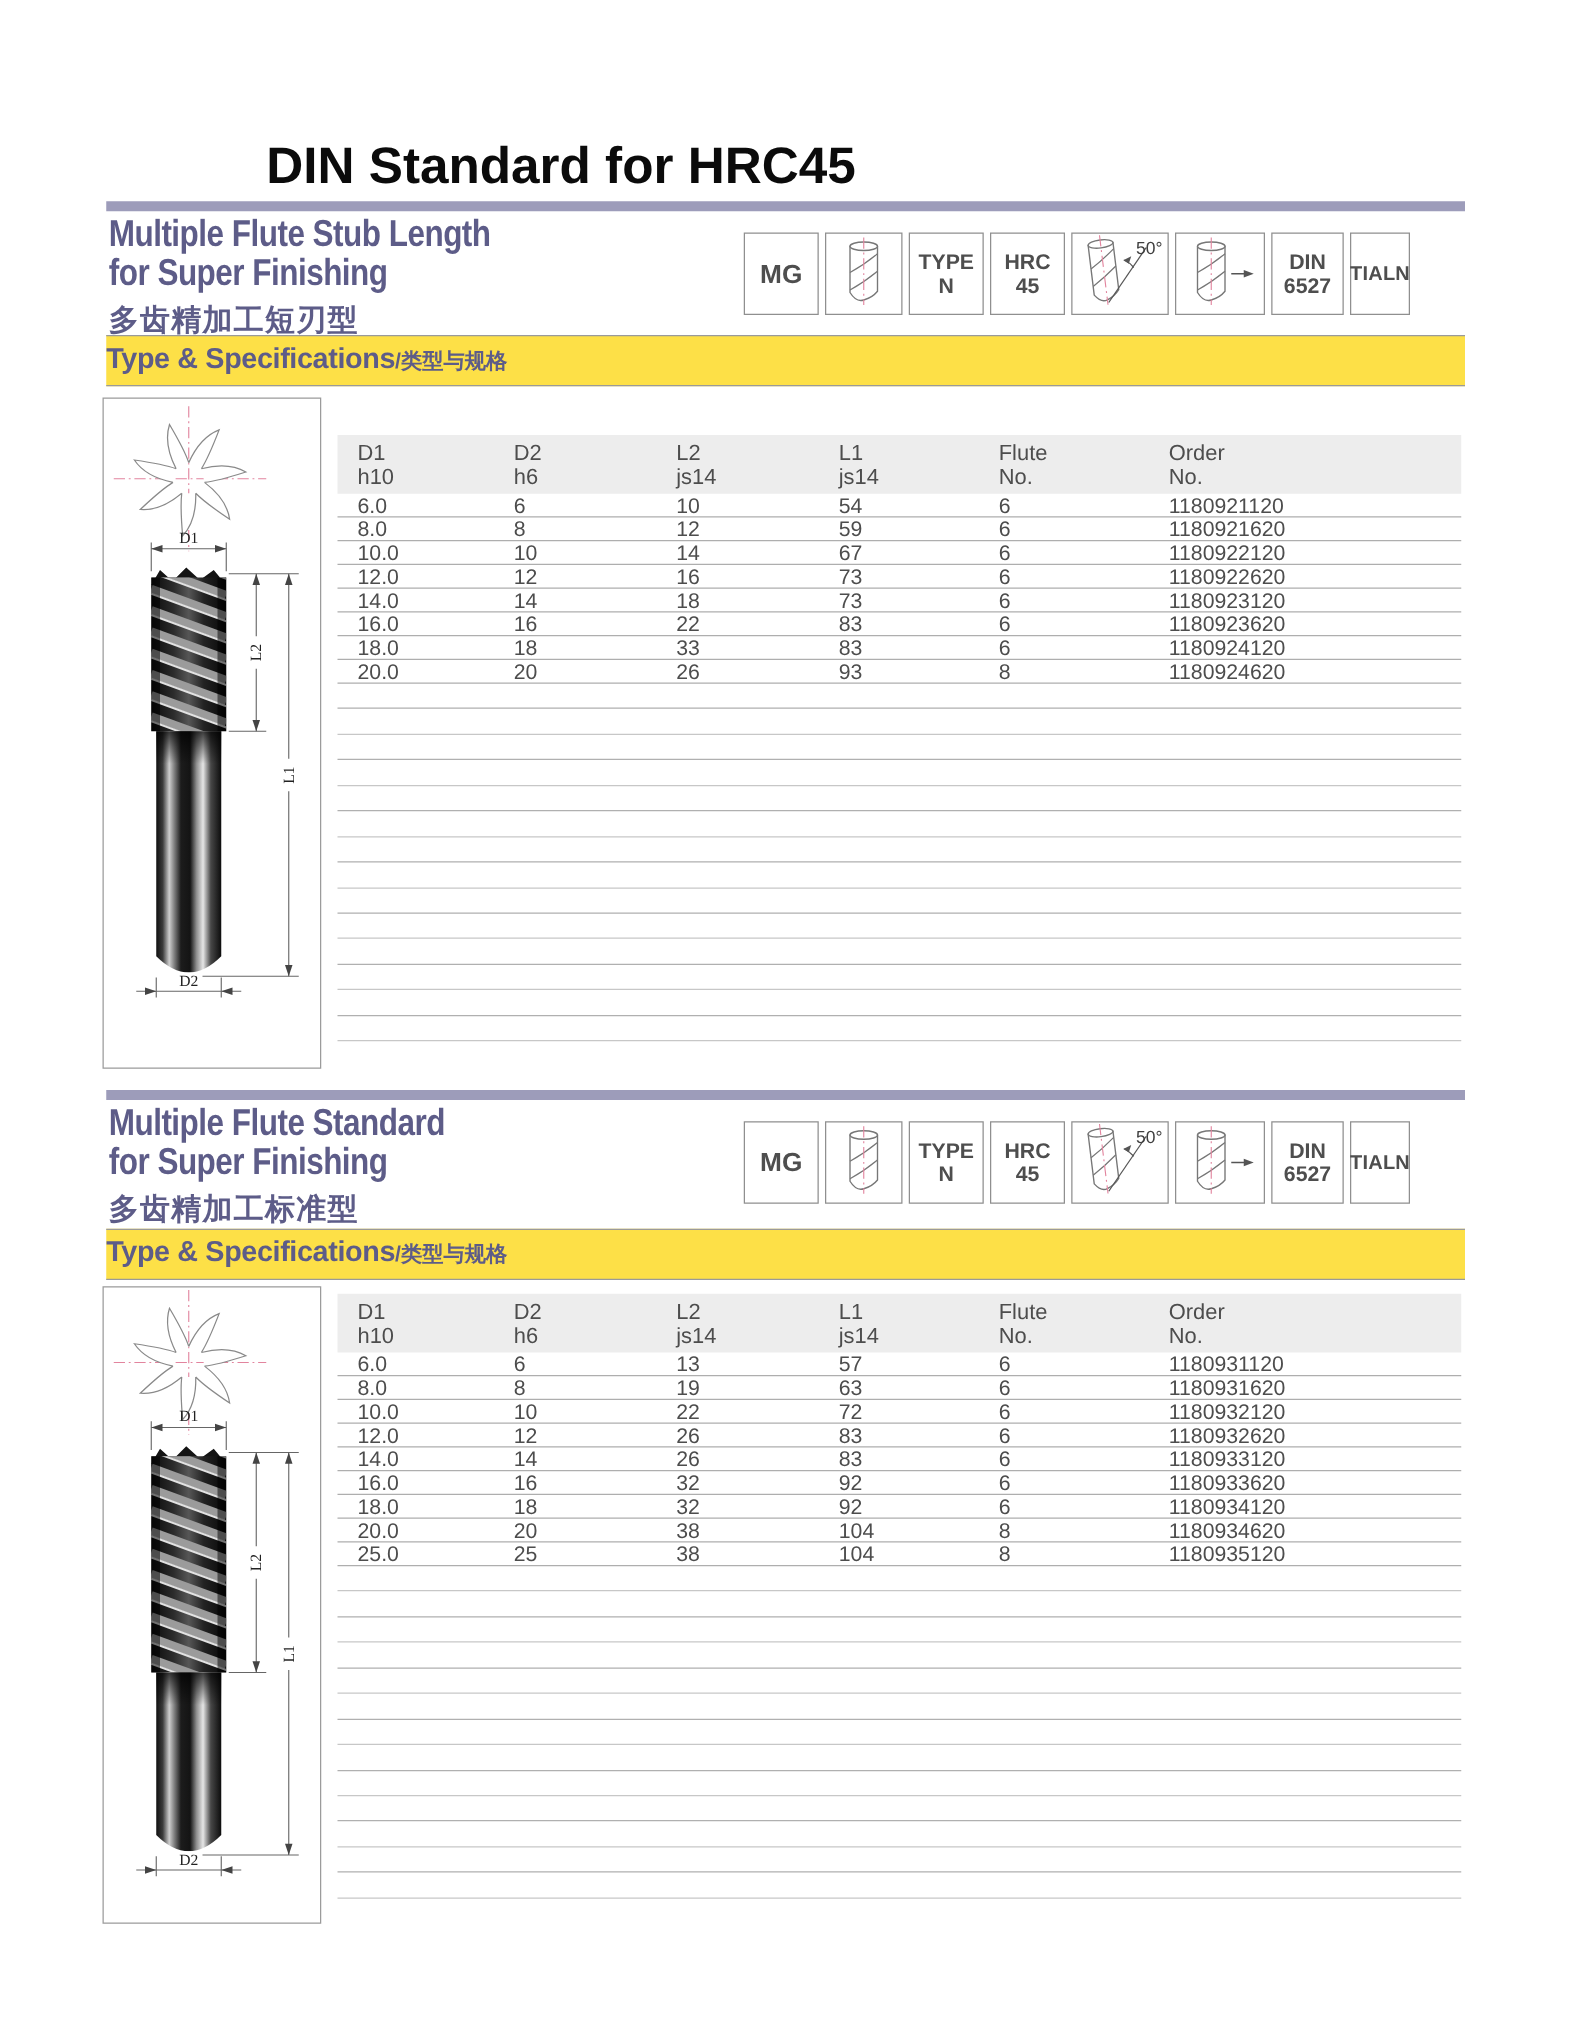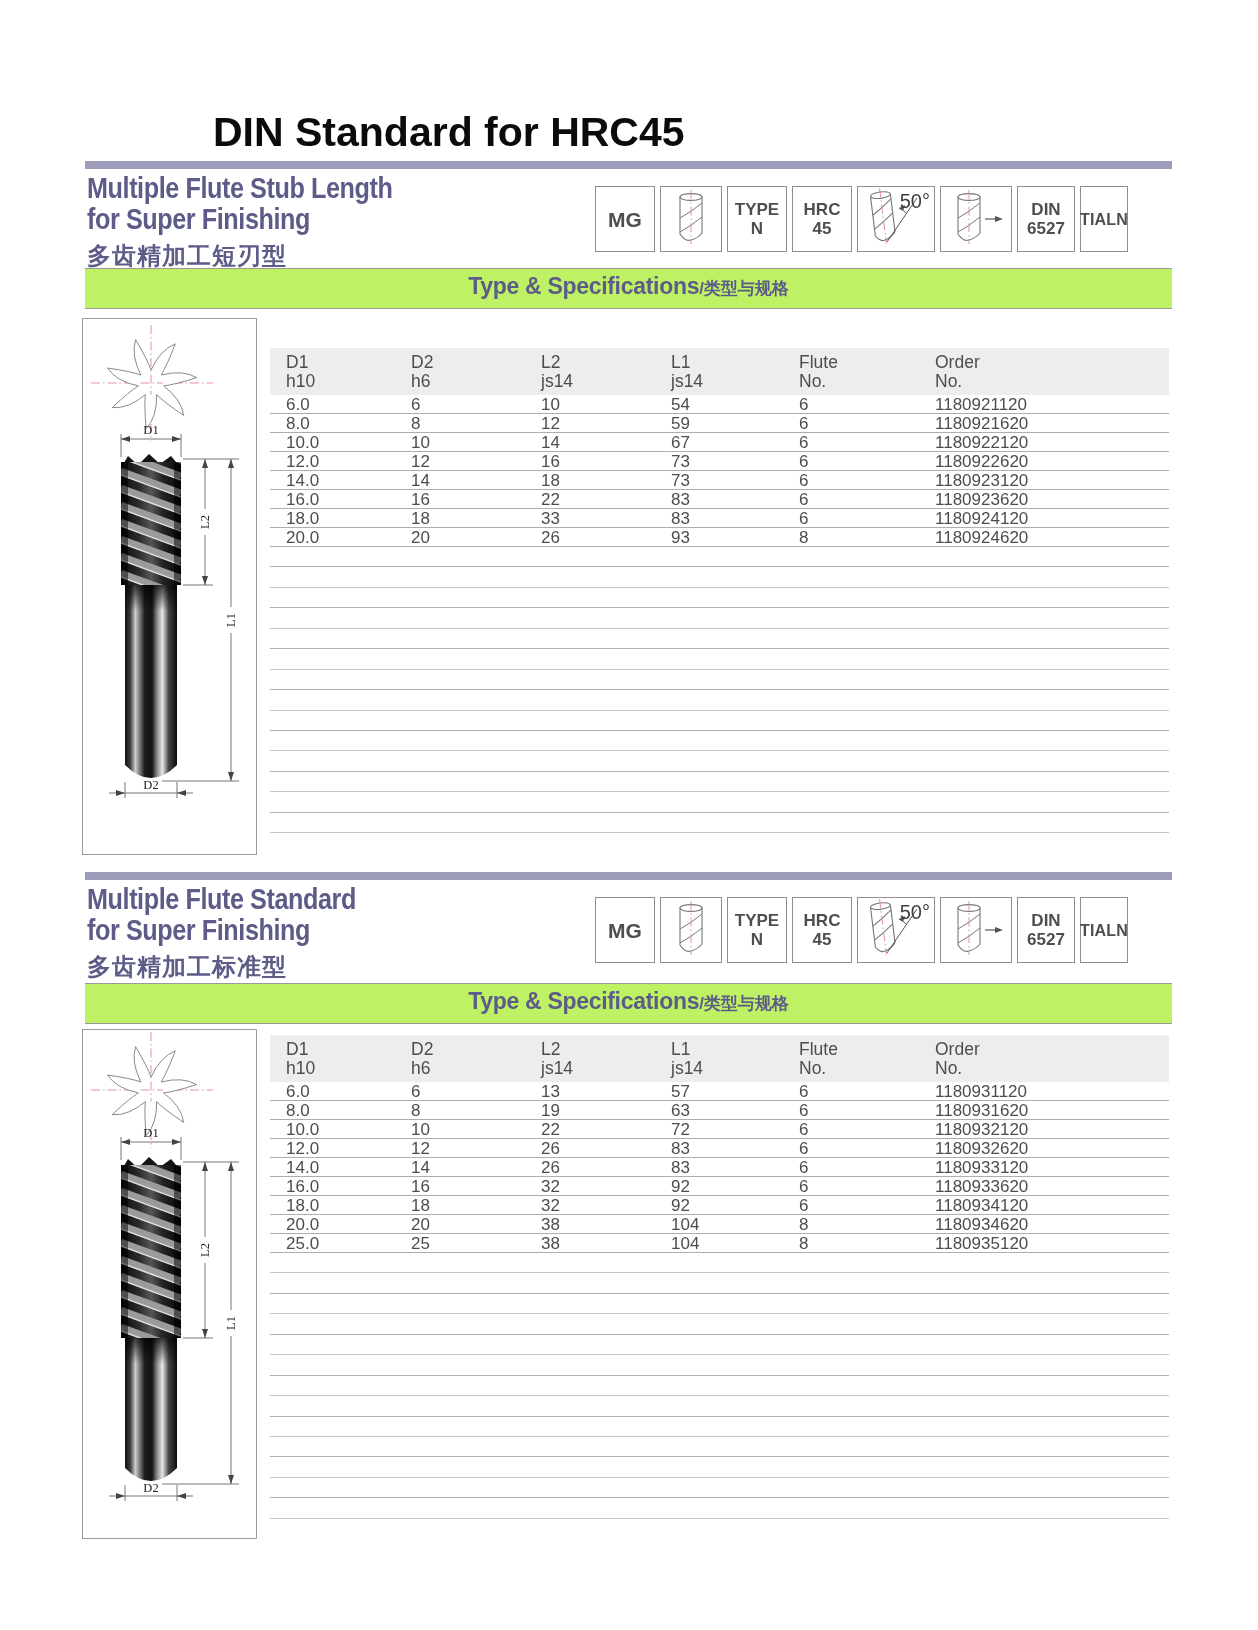--- a/index.html
+++ b/index.html
@@ -21,29 +21,29 @@
   .t-zh{font-size:24px;font-weight:700;margin-top:6px;letter-spacing:1px;}
 
   .badge-row{position:absolute;right:44px;top:25px;display:flex;gap:5px;height:66px;align-items:stretch;}
   .badge{border:1px solid #8f8f8f;background:#fff;box-sizing:border-box;position:relative;
          display:flex;flex-direction:column;align-items:center;justify-content:center;}
   .w-mg{width:60px}.w-tool{width:62px}.w-type{width:60px}.w-hrc{width:60px}
   .w-helix{width:78px}.w-arrow{width:72px}.w-din{width:58px}.w-coat{width:48px}
   .badge-line{font-size:17px;font-weight:700;color:#4e4e4e;line-height:19px;text-align:center;}
   .badge-mg{font-size:21px;}
   .badge-coat{font-size:16px;letter-spacing:.2px;}
-  .helix-label{position:absolute;top:3px;right:4px;font-size:20px;color:#3f3f3f;}
+  .helix-label{position:absolute;top:3px;right:4px;font-size:14px;color:#3f3f3f;}
 
   .ol{fill:#fff;stroke:#777;stroke-width:1.1;stroke-linejoin:round;}
   .sp{fill:none;stroke:#777;stroke-width:1;}
   .cl{fill:none;stroke:#e2849e;stroke-width:.9;stroke-dasharray:9 3 1.5 3;}
   .ang{fill:none;stroke:#555;stroke-width:1;}
 
   .spec-head{position:absolute;left:0;right:0;border-top:1px solid #9a9a9a;border-bottom:1px solid #9a9a9a;
-             padding:4px 0 8px;background:#bef264;text-align:center;}
+             padding:4px 0 8px;background:#fde047;}
   #section-stub .spec-head{top:107px;}
   #section-standard .spec-head{top:111px;}
   .spec-en{font-size:23px;font-weight:700;color:#5d5c88;letter-spacing:-.3px;}
   .spec-zh{font-size:17px;font-weight:700;color:#5d5c88;}
 
   .figure{position:absolute;left:-3px;top:157px;width:175px;border:1px solid #9b9b9b;
           box-sizing:border-box;background:#fff;}
   #section-stub .figure{height:537px;}
   #section-standard .figure{height:510px;}
   .dim{font-family:"Liberation Serif",serif;font-size:12.5px;fill:#222;}

